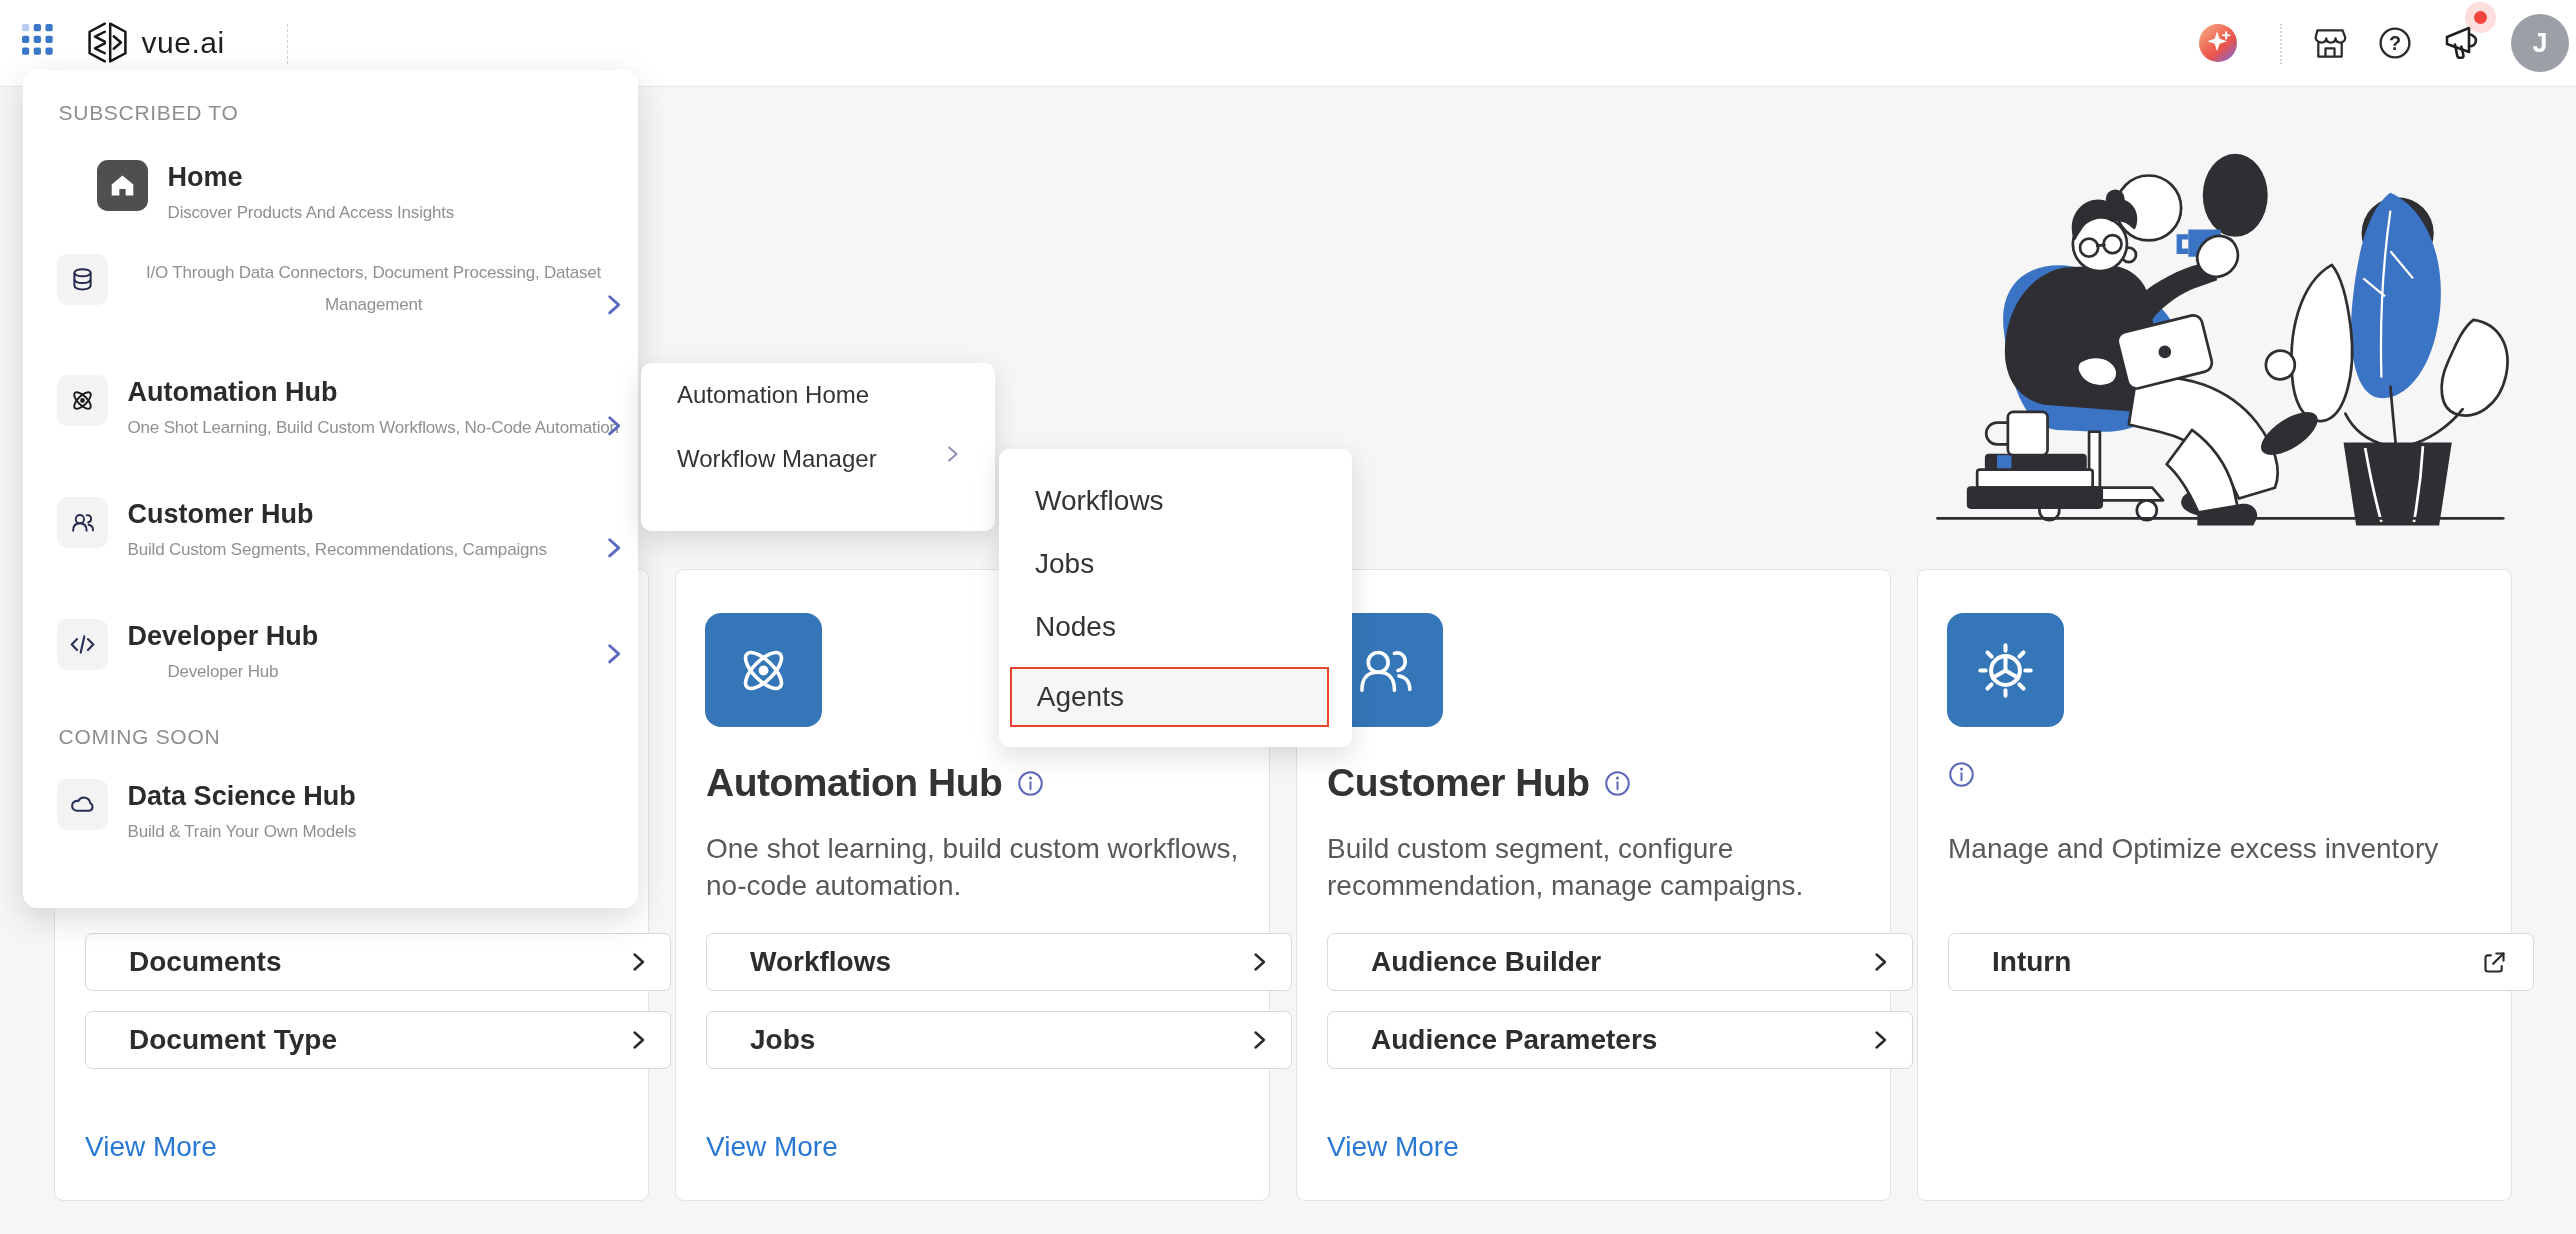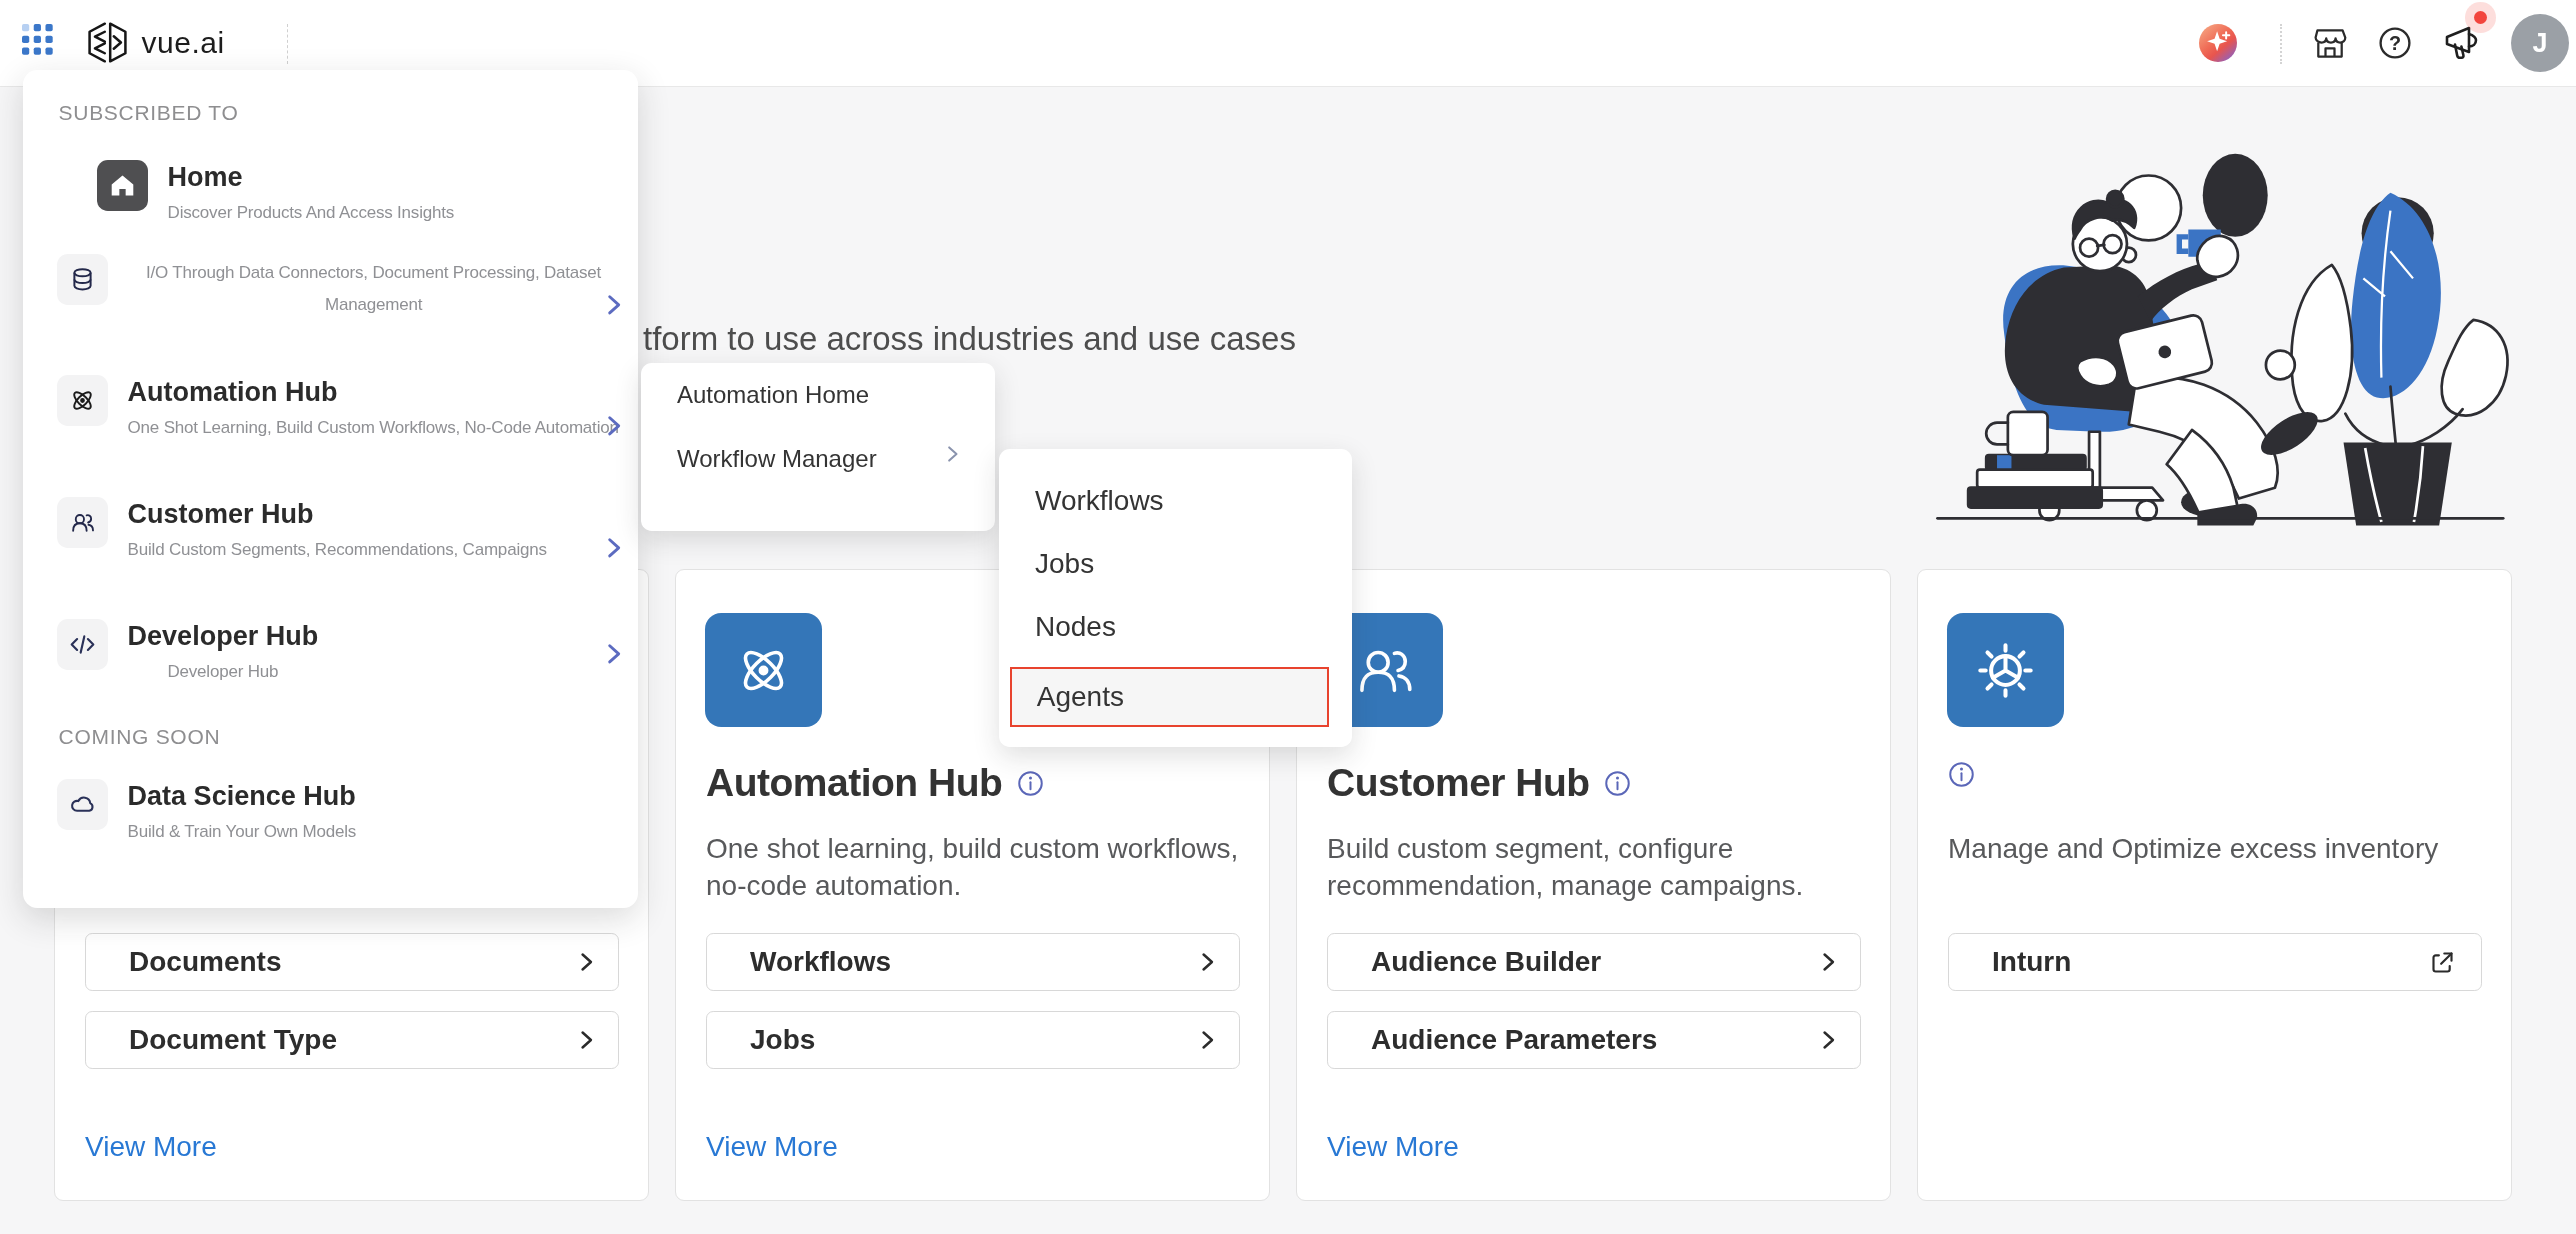--- a/index.html
+++ b/index.html
@@ -52,21 +52,21 @@
   
   .heading-frag { position:absolute; left:643px; top:320px; font-size:33px; color:#4d4d4d; z-index:5; }
 
   .card { position:absolute; top:569px; width:595px; height:632px; background:#fff;
           border:0.9px solid #e2e2e2; border-radius:9px; z-index:1; }
   .c-tile { position:absolute; left:29px; top:43px; width:117px; height:114px; border-radius:16.2px;
             background:#3476b8; display:flex; align-items:center; justify-content:center; }
   .c-title { position:absolute; left:30px; top:191px; display:flex; align-items:center; gap:14.4px;
              font-size:39px; font-weight:600; color:#333; letter-spacing:-0.5px; }
   .c-desc { position:absolute; left:30px; top:260px; width:535px; font-size:28px; line-height:37px; color:#58595b; }
-  .c-btn { position:absolute; left:30px; width:534px; height:58px; background:#fff;
+  .c-btn { position:absolute; left:30px; width:586px; height:58px; background:#fff;
            border:1.4px solid #d8d8d8; border-radius:7.2px; display:flex; align-items:center;
            justify-content:space-between; padding:0 25px 0 43px; font-size:28px; font-weight:700;
            color:#2d2d2d; cursor:pointer; }
   .btn1 { top:363px; } .btn2 { top:441px; }
   .view-more { position:absolute; left:30px; top:561px; font-size:28px; font-weight:500; color:#2878d4; cursor:pointer; }
 
   .illus { position:absolute; left:1921px; top:143px; z-index:0; }
 </style>
 </head>
 <body>
@@ -124,21 +124,20 @@
       <svg width="40" height="40" viewBox="0 0 40 40" fill="none" stroke="#1f1f1f" stroke-width="2.6" stroke-linejoin="round" stroke-linecap="round">
         <path d="M6 15 L28 6 V30 L6 22 Z"></path>
         <path d="M28 12 C33 13 35 16.5 35 18 C35 22 32 24.5 28 24.5"></path>
         <path d="M14 22.5 L16.2 33.5 C16.5 35 17.6 35.8 19 35.8 H20.6 C22 35.8 22.7 34.8 22.4 33.3 L20.4 24.5"></path>
       </svg>
       <div class="red-dot"></div>
     </div>
     <div class="avatar">J</div>
   </div>
 
-  <div class="heading-frag">tform to use across industries and use cases</div>
 
   <svg class="illus" width="596" height="388" viewBox="0 0 660 430">
     <ellipse cx="348" cy="58" rx="36" ry="46" fill="#2e2e33"></ellipse>
     <circle cx="528" cy="100" r="40" fill="#2e2e33"></circle>
     <path d="M520 55 C565 75 585 140 572 205 C562 258 532 288 505 282 C482 276 472 232 478 175 C484 118 496 72 520 55 Z" fill="#3b74c4"></path>
     <path d="M520 75 C512 130 508 190 510 260 M520 120 L545 150 M514 170 L490 150" stroke="#fff" stroke-width="2.5" fill="none"></path>
     <g stroke="#2e2e33" stroke-width="3" fill="#fff" stroke-linecap="round" stroke-linejoin="round">
       <circle cx="252" cy="72" r="36"></circle>
       <circle cx="230" cy="124" r="8"></circle>
       <path d="M455 135 C420 155 405 210 412 268 C416 295 428 310 445 308 C470 304 482 255 476 205 C472 172 466 148 455 135 Z"></path>

